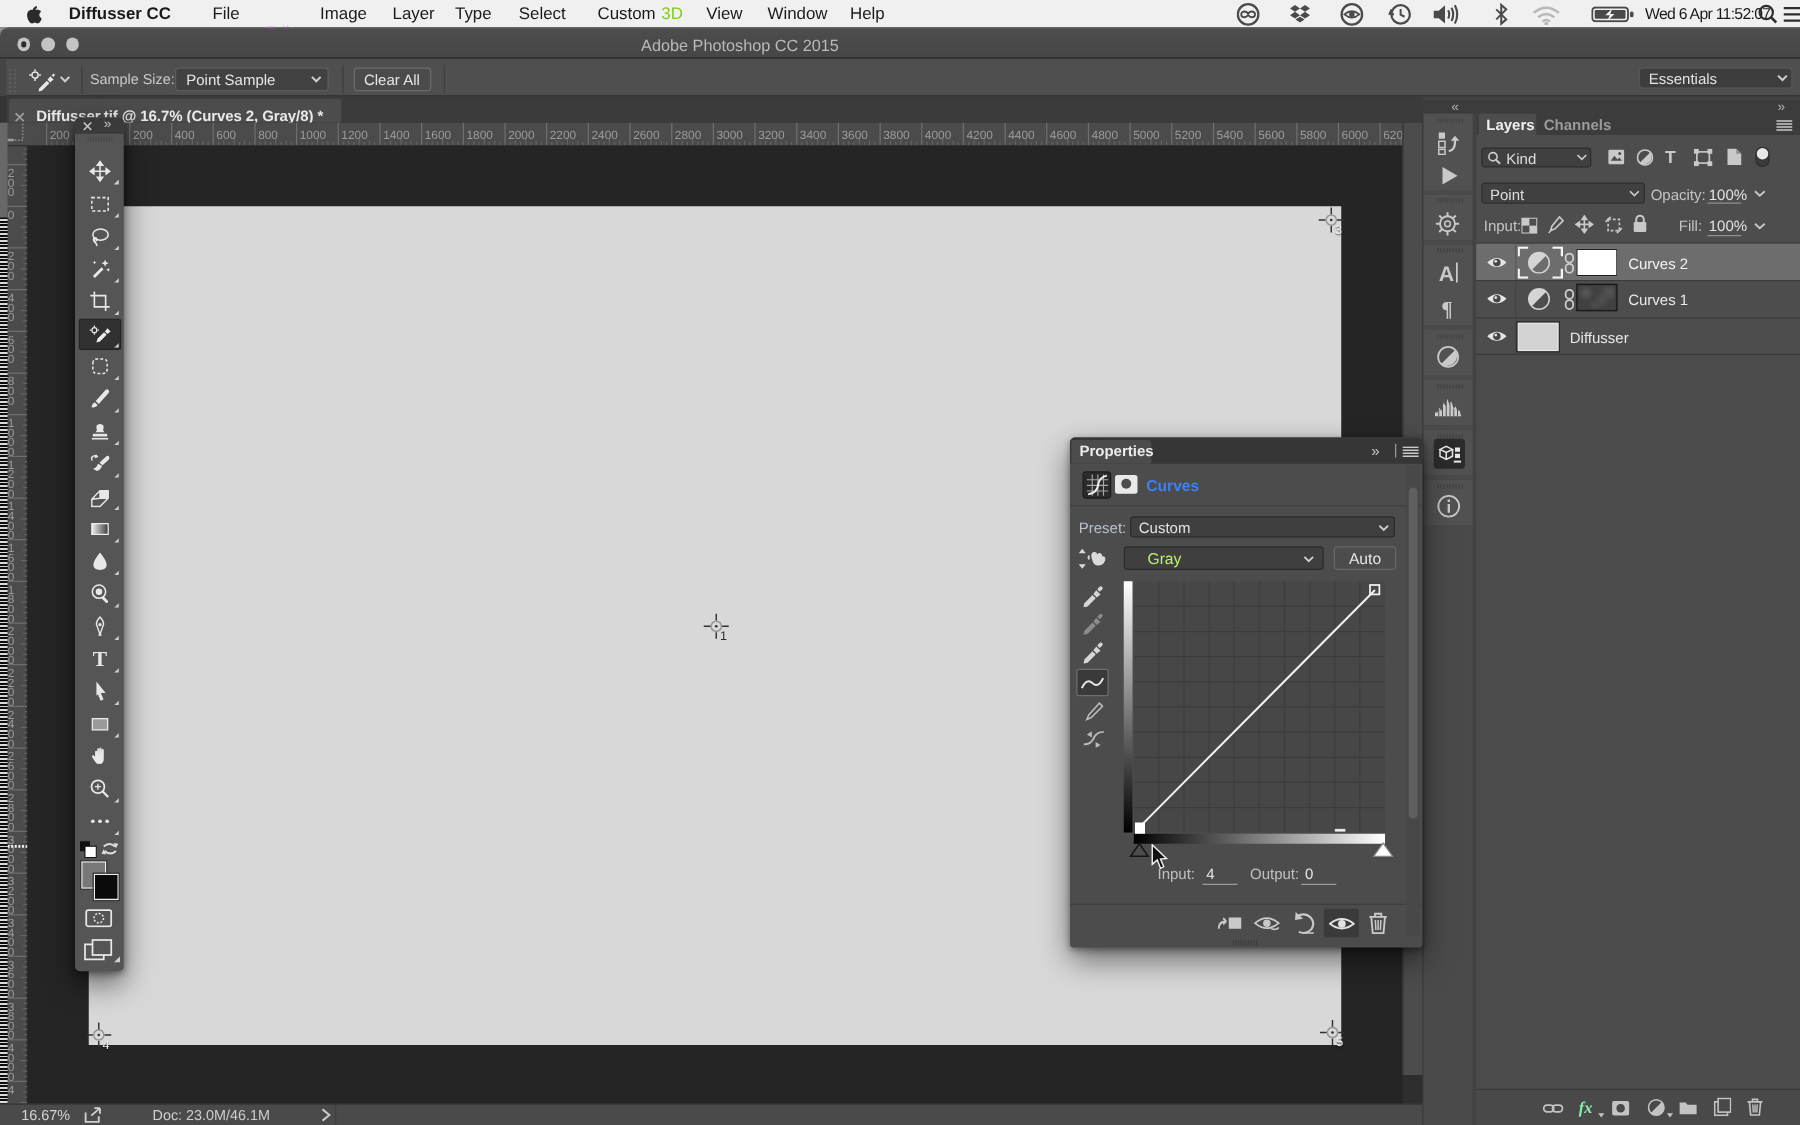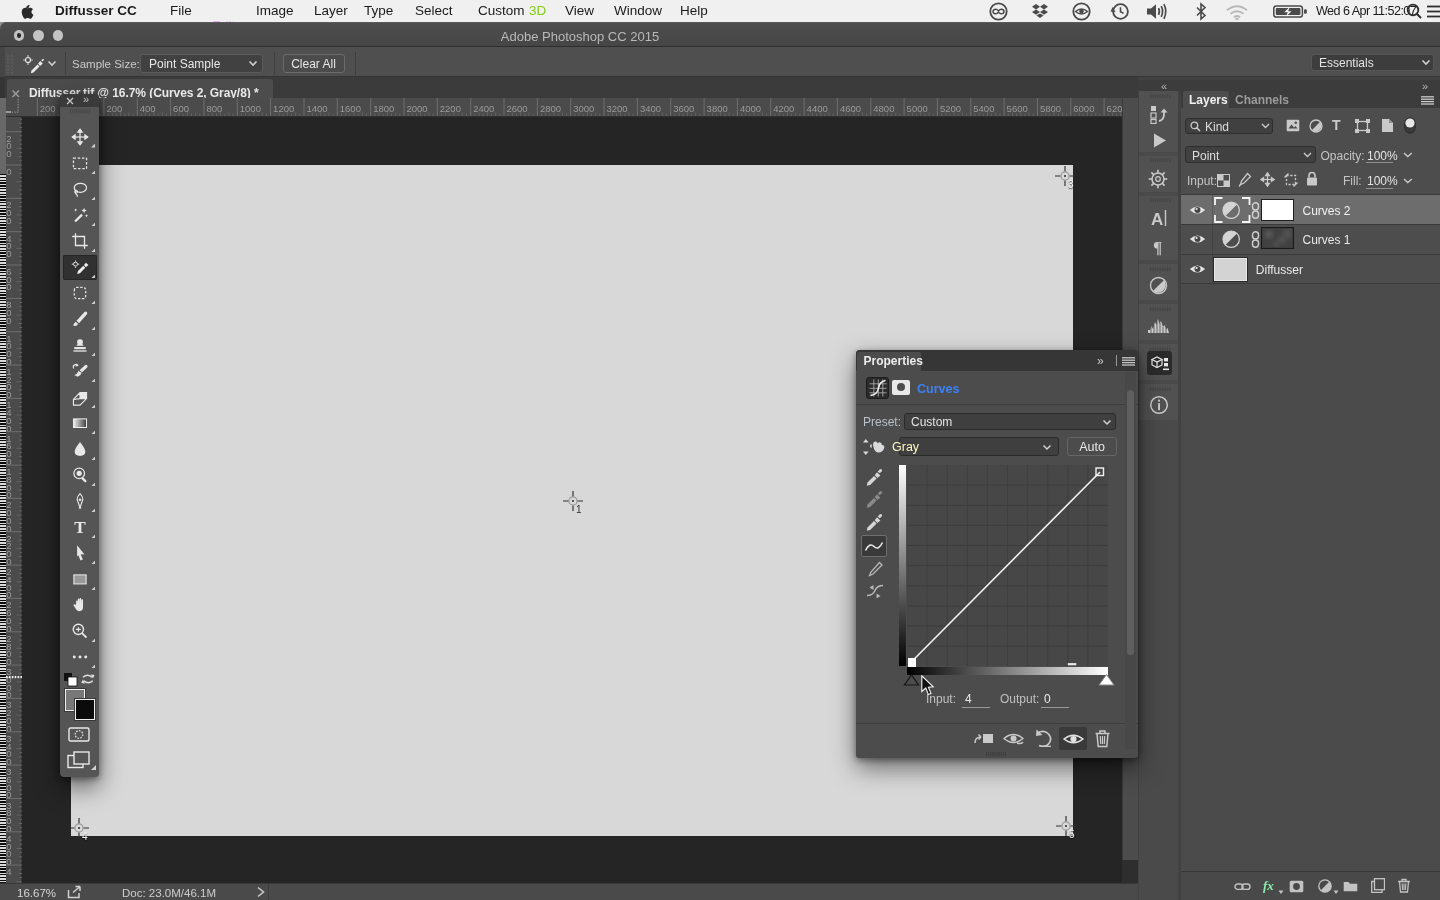--- a/index.html
+++ b/index.html
@@ -85,21 +85,21 @@
       </svg>
     </div>
     <div id="titlebar">
       <div style="position:absolute;left:0px;top:22px;width:16px;height:16px;background:#8f8f8f;"></div>
       <div style="position:absolute;left:0px;top:22px;width:1440px;height:24px;background:linear-gradient(#4d4d4d,#464646);border-radius:7px 0 0 0;box-shadow:inset 0 1px 0 #5a5a5a;"></div>
       <div style="position:absolute;left:0px;top:45.6px;width:1440px;height:1px;background:#2e2e2e;"></div>
       <div style="position:absolute;left:14.0px;top:30.3px;width:10.4px;height:10.4px;background:#c3c3c3;border-radius:50%;"></div>
       <div style="position:absolute;left:33.199999999999996px;top:30.3px;width:10.4px;height:10.4px;background:#c3c3c3;border-radius:50%;"></div>
       <div style="position:absolute;left:52.8px;top:30.3px;width:10.4px;height:10.4px;background:#c3c3c3;border-radius:50%;"></div>
       <div style="position:absolute;left:17.099999999999998px;top:33.4px;width:4.2px;height:4.2px;background:#2b2b2b;border-radius:50%;"></div>
-      <div style="position:absolute;left:4px;top:28.5px;width:1152px;font:13px 'Liberation Sans',sans-serif;color:#b9b9b9;text-align:center;">Adobe Photoshop CC 2015</div>
+      <div style="position:absolute;left:16px;top:28.5px;width:1152px;font:13px 'Liberation Sans',sans-serif;color:#b9b9b9;text-align:center;">Adobe Photoshop CC 2015</div>
     </div>
     <div id="optionsbar">
       <div style="position:absolute;left:0px;top:46.6px;width:1440px;height:30.4px;background:#4f4f4f;border-bottom:1px solid #353535;box-sizing:border-box;"></div>
       <svg style="position:absolute;left:6px;top:53px;" width="9" height="22" viewBox="0 0 9 22">
         <circle cx="2" cy="3.0" r="1" fill="#5e5e5e"></circle>
         <circle cx="6" cy="3.0" r="1" fill="#5e5e5e"></circle>
         <circle cx="2" cy="6.4" r="1" fill="#5e5e5e"></circle>
         <circle cx="6" cy="6.4" r="1" fill="#5e5e5e"></circle>
         <circle cx="2" cy="9.8" r="1" fill="#5e5e5e"></circle>
         <circle cx="6" cy="9.8" r="1" fill="#5e5e5e"></circle>
@@ -1392,21 +1392,21 @@
       <svg style="position:absolute;left:1102px;top:418.5px;" width="10" height="7" viewBox="0 0 10 7">
         <path d="M1.5 1.5 L5 5 L8.5 1.5" stroke="#cfcfcf" stroke-width="1.5" fill="none"></path>
       </svg>
       <svg style="position:absolute;left:863px;top:438px;" width="24" height="18" viewBox="0 0 24 18">
         <path d="M2.8 1 L5.6 4.6 H0 Z" fill="#dadada"></path>
         <path d="M2.8 17 L5.6 13.4 H0 Z" fill="#dadada"></path>
         <path d="M10.5 9 Q9 4.5 12 3.6 Q14 3.1 15 5.5 Q15.6 3.9 17.3 4.5 Q19 5.1 18.8 7 Q20.6 6.6 21.2 8.2 Q22 10.3 20 12.5 Q17.5 15.2 14 14.2 Q11.5 13.4 10.5 9 Z" fill="#dadada"></path>
         <path d="M8.5 6.5 Q7 8 8.5 9.5" fill="none" stroke="#dadada" stroke-width="1.3"></path>
       </svg>
       <div style="position:absolute;left:898.5px;top:436.5px;width:160px;height:19.5px;background:#3f3f3f;border:1px solid #2b2b2b;border-radius:3px;box-sizing:border-box;"></div>
-      <div style="position:absolute;left:892px;top:440px;font:12.5px 'Liberation Sans',sans-serif;color:#fef9c3;">Gray</div>
+      <div style="position:absolute;left:918px;top:440px;font:12.5px 'Liberation Sans',sans-serif;color:#bef264;">Gray</div>
       <svg style="position:absolute;left:1042px;top:443.5px;" width="10" height="7" viewBox="0 0 10 7">
         <path d="M1.5 1.5 L5 5 L8.5 1.5" stroke="#cfcfcf" stroke-width="1.5" fill="none"></path>
       </svg>
       <div style="position:absolute;left:1067px;top:436.5px;width:50px;height:19.5px;background:#4c4c4c;border:1px solid #666;border-radius:3px;box-sizing:border-box;"></div>
       <div style="position:absolute;left:1067px;top:439.5px;width:50px;font:12.5px 'Liberation Sans',sans-serif;color:#e6e6e6;text-align:center;">Auto</div>
       <svg style="position:absolute;left:866px;top:466.5px;" width="17" height="20" viewBox="0 0 17 20">
         <path d="M1.5 15.5 L8 9 L10.6 11.6 L4.1 18.1 L0.8 18.8 Z" fill="#d6d6d6"></path>
         <path d="M8.7 8.2 L11 5.2 L14.4 8.6 L11.4 10.9 Z" fill="#d6d6d6"></path>
         <path d="M11.8 4.4 L13.6 2.4 Q14.6 1.4 15.7 2.4 Q16.7 3.5 15.7 4.5 L13.7 6.3 Z" fill="#d6d6d6"></path>
       </svg>

